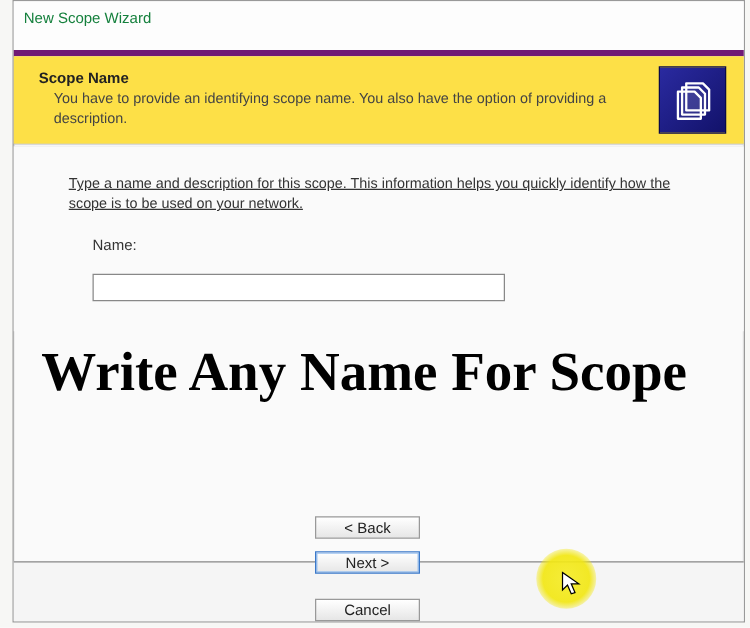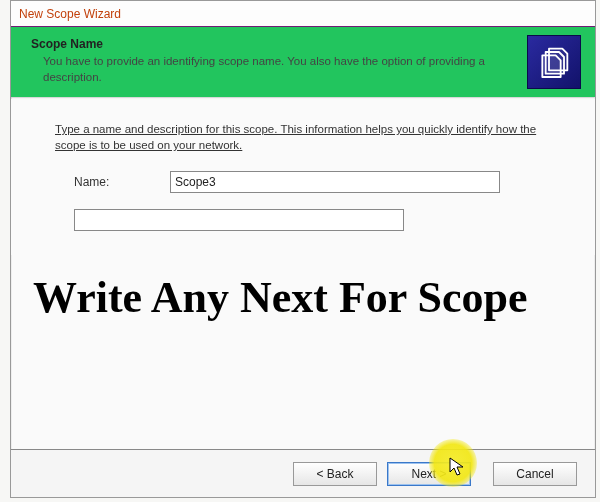--- a/index.html
+++ b/index.html
@@ -18,32 +18,32 @@
     position: absolute;
     left: 10px;
     top: 0;
     width: 586px;
     height: 498px;
     background: #fafafa;
     border: 1px solid #999;
     box-shadow: 0 0 0 1px #eee inset;
   }
   .titlebar {
-    height: 26px;
+    height: 44px;
     line-height: 26px;
     padding-left: 8px;
     font-size: 12px;
-    color: #c2410c;
+    color: #15803d;
     background: #fdfdfd;
-    border-bottom: 1px solid #701a75;
+    border-bottom: 5px solid #701a75;
   }
   .header {
     position: relative;
     padding: 10px 80px 12px 20px;
-    background: #22c55e;
+    background: #fde047;
   }
   .header-title {
     font-weight: bold;
     font-size: 12px;
     margin-bottom: 3px;
     color: #222;
   }
   .header-desc {
     font-size: 11.5px;
     color: #444;
@@ -115,20 +115,21 @@
     position: absolute;
     left: 0; right: 0; bottom: 0;
     height: 48px;
     background: #f5f5f5;
     border-top: 1px solid #888;
     display: flex;
     align-items: center;
     justify-content: flex-end;
     padding-right: 18px;
     gap: 10px;
+    flex-direction: column;
   }
   .btn {
     min-width: 84px;
     height: 24px;
     font-size: 12px;
     font-family: inherit;
     color: #222;
     background: linear-gradient(#fff,#e6e6e6);
     border: 1px solid #999;
     cursor: pointer;
@@ -182,29 +183,28 @@
     </div>
   </div>
 
   <hr class="sep">
 
   <div class="body">
     <div class="instr">Type a name and description for this scope. This information helps you quickly identify how the scope is to be used on your network.</div>
 
     <div class="form-row">
       <div class="form-label">Name:</div>
-      <input class="text-input" type="text" value="Scope3" style="">
     </div>
 
     <div class="form-row">
       <input class="text-input" type="text" value="" style="">
     </div>
   </div>
 
-  <div class="overlay-text">Write Any Next For Scope</div>
+  <div class="overlay-text">Write Any Name For Scope</div>
 
   <div class="button-bar">
     <button class="btn">&lt; Back</button>
     <button class="btn default">Next &gt;</button>
     <span class="sep-vert"></span>
     <button class="btn">Cancel</button>
   </div>
 
   <div class="highlight"></div>
   <div class="cursor">

